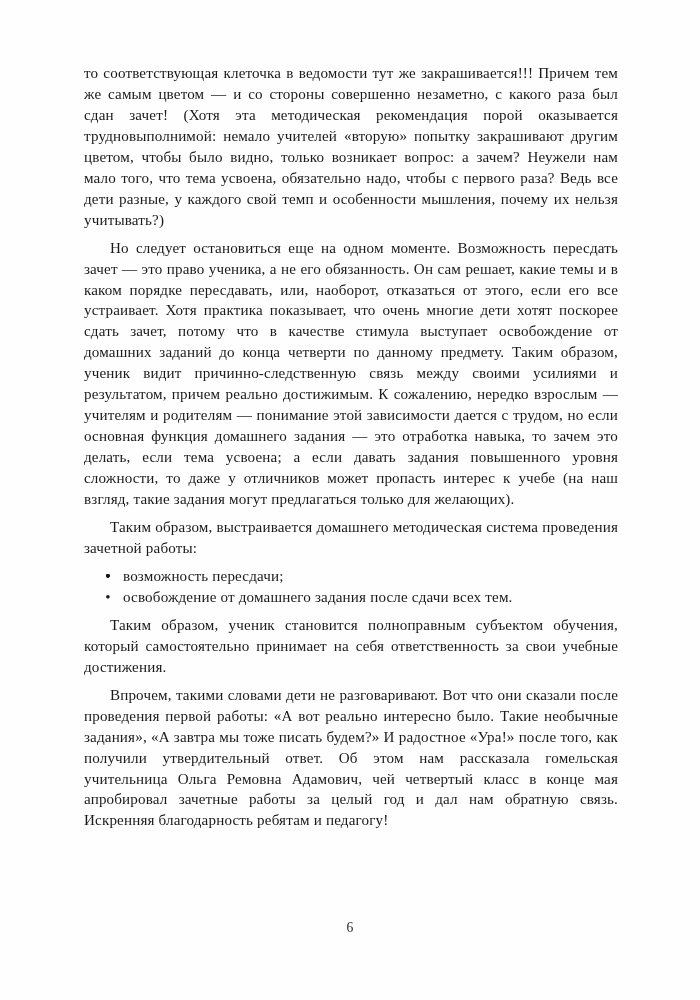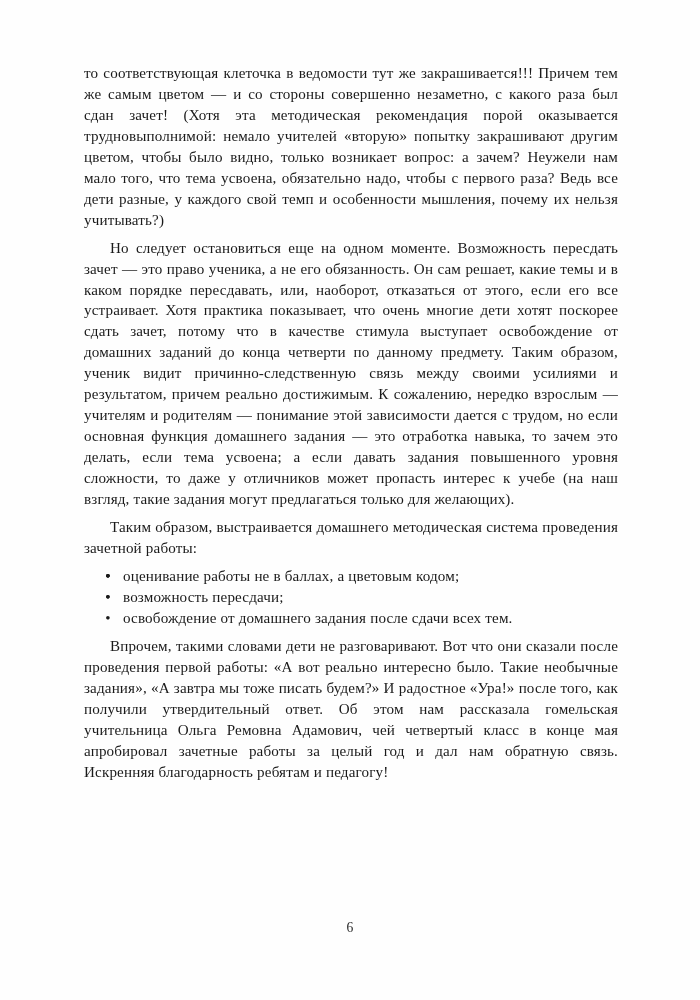--- a/index.html
+++ b/index.html
@@ -99,35 +99,35 @@
 
     <ul class="bullets">
       <li>
         <span class="bullet-dot">•</span>
       </li>
       <li>
         <span class="bullet-dot">•</span>
       </li>
       <li>
         <span class="bullet-dot">•</span>
-        <span>оценивание работы не в баллах, а цветовым кодом;</span>
       </li>
       <li>
         <span class="bullet-dot">•</span>
       </li>
       <li>
         <span class="bullet-dot">•</span>
         <span>возможность пересдачи;</span>
       </li>
       <li>
         <span class="bullet-dot">•</span>
         <span>освобождение от домашнего задания после сдачи всех тем.</span>
       </li>
     </ul>
 
+    <p class="para">Таким образом, ученик становится полноправным субъектом обучения, который самостоятельно принимает на себя ответственность за свои учебные достижения.</p>
 
     <p class="para">Впрочем, такими словами дети не разговаривают. Вот что они сказали после проведения первой работы: «А вот реально интересно было. Такие необычные задания», «А завтра мы тоже писать будем?» И радостное «Ура!» после того, как получили утвердительный ответ. Об этом нам рассказала гомельская учительница Ольга Ремовна Адамович, чей четвертый класс в конце мая апробировал зачетные работы за целый год и дал нам обратную связь. Искренняя благодарность ребятам и педагогу!</p>
 
   </div>
 
   <div id="folio">6</div>
 
 </div>
 
 </body></html>

